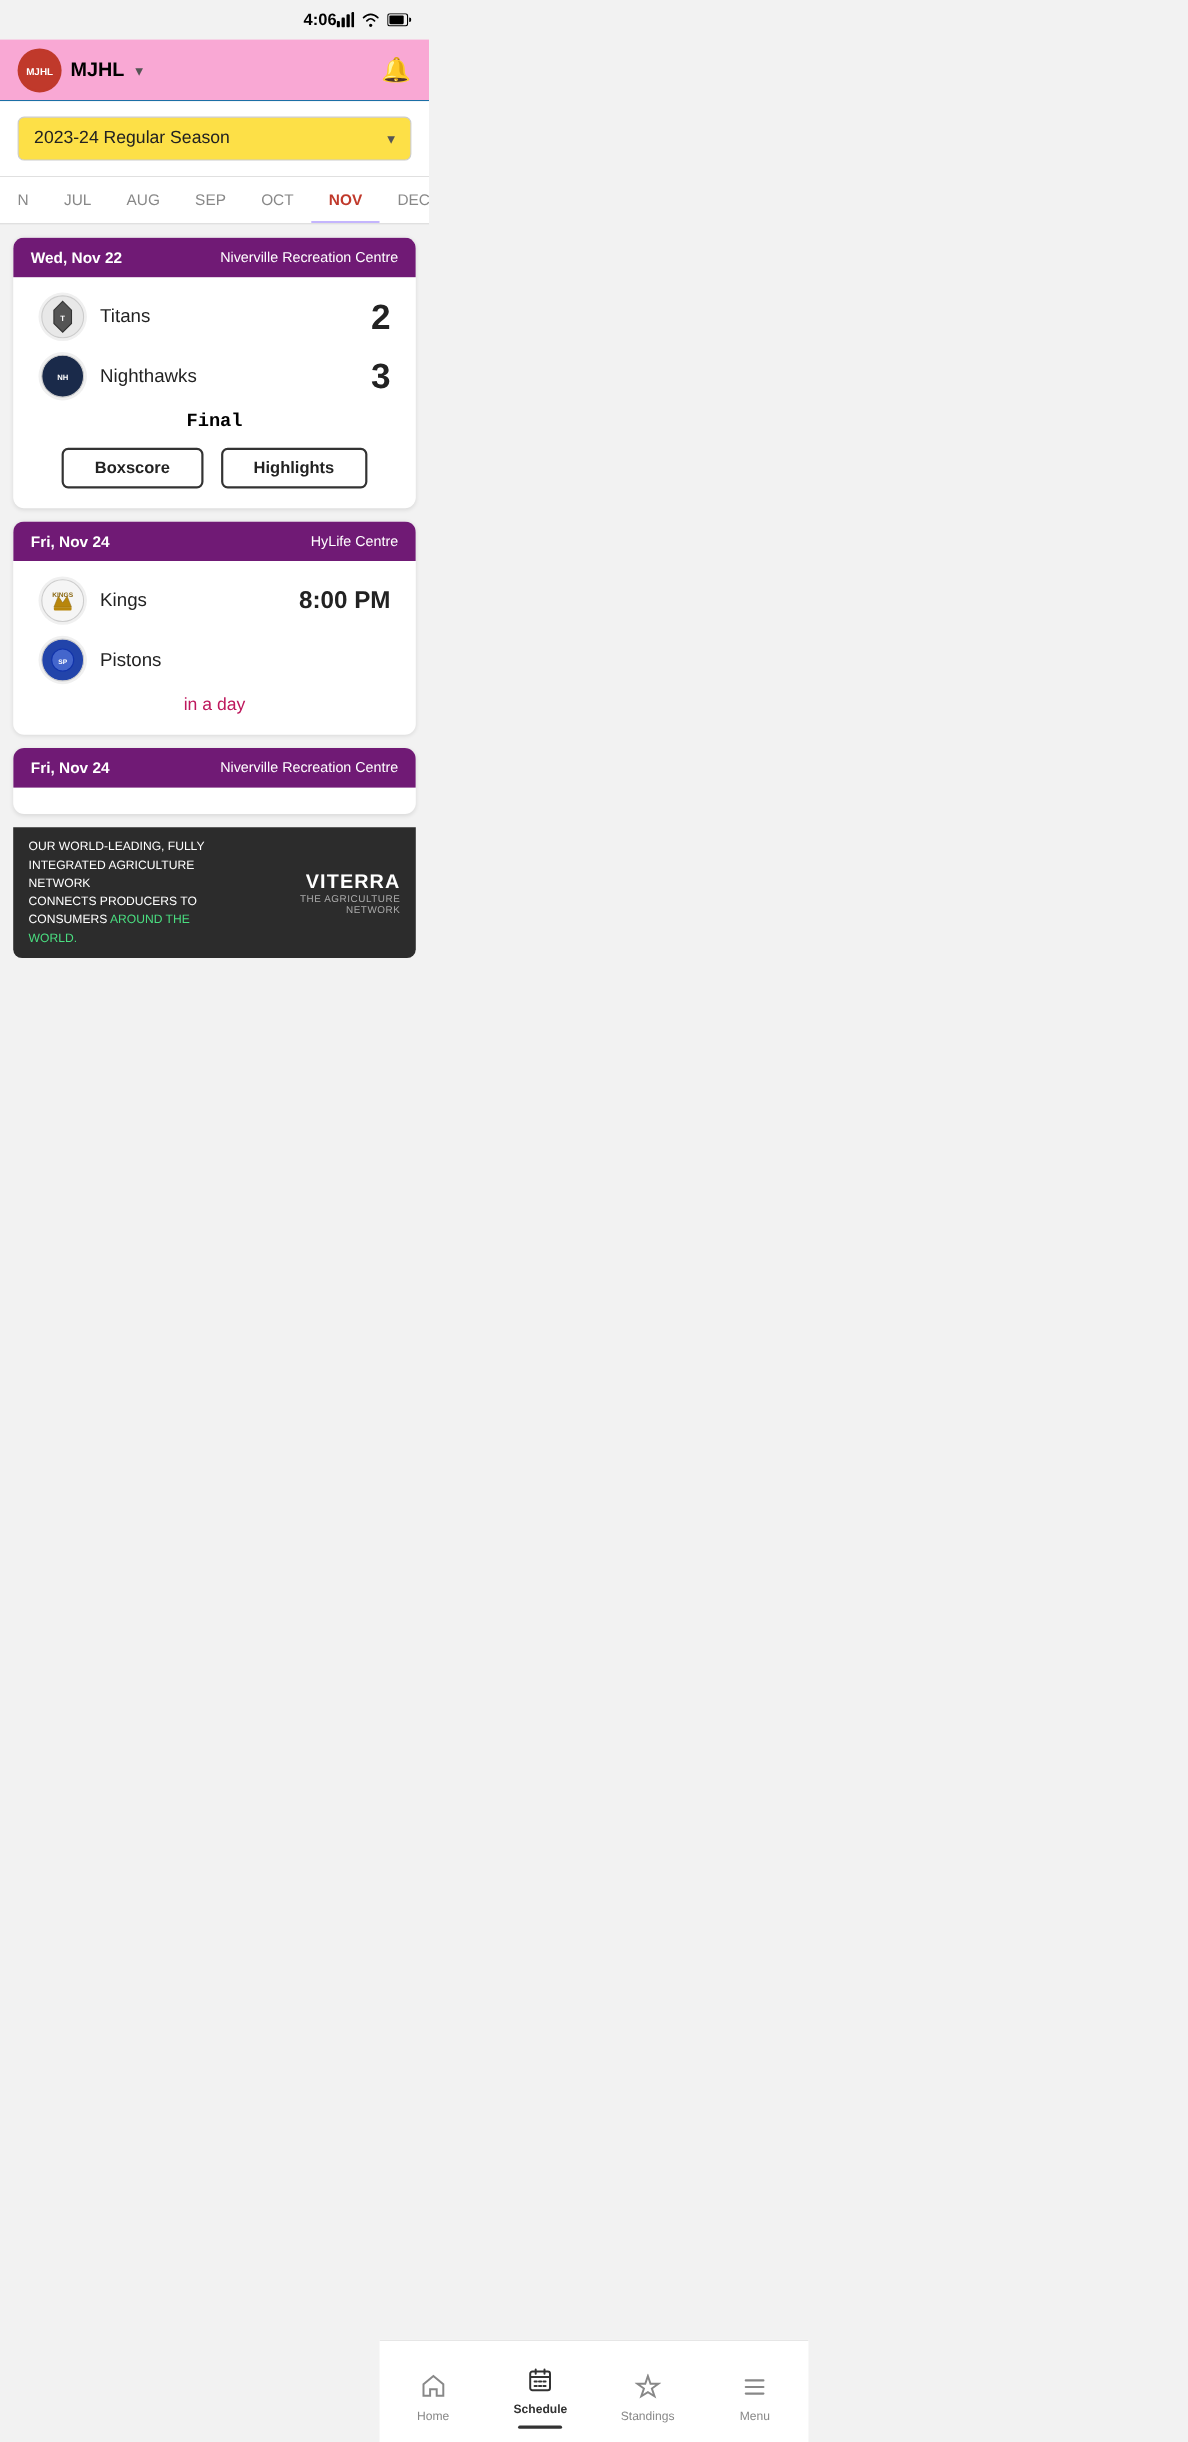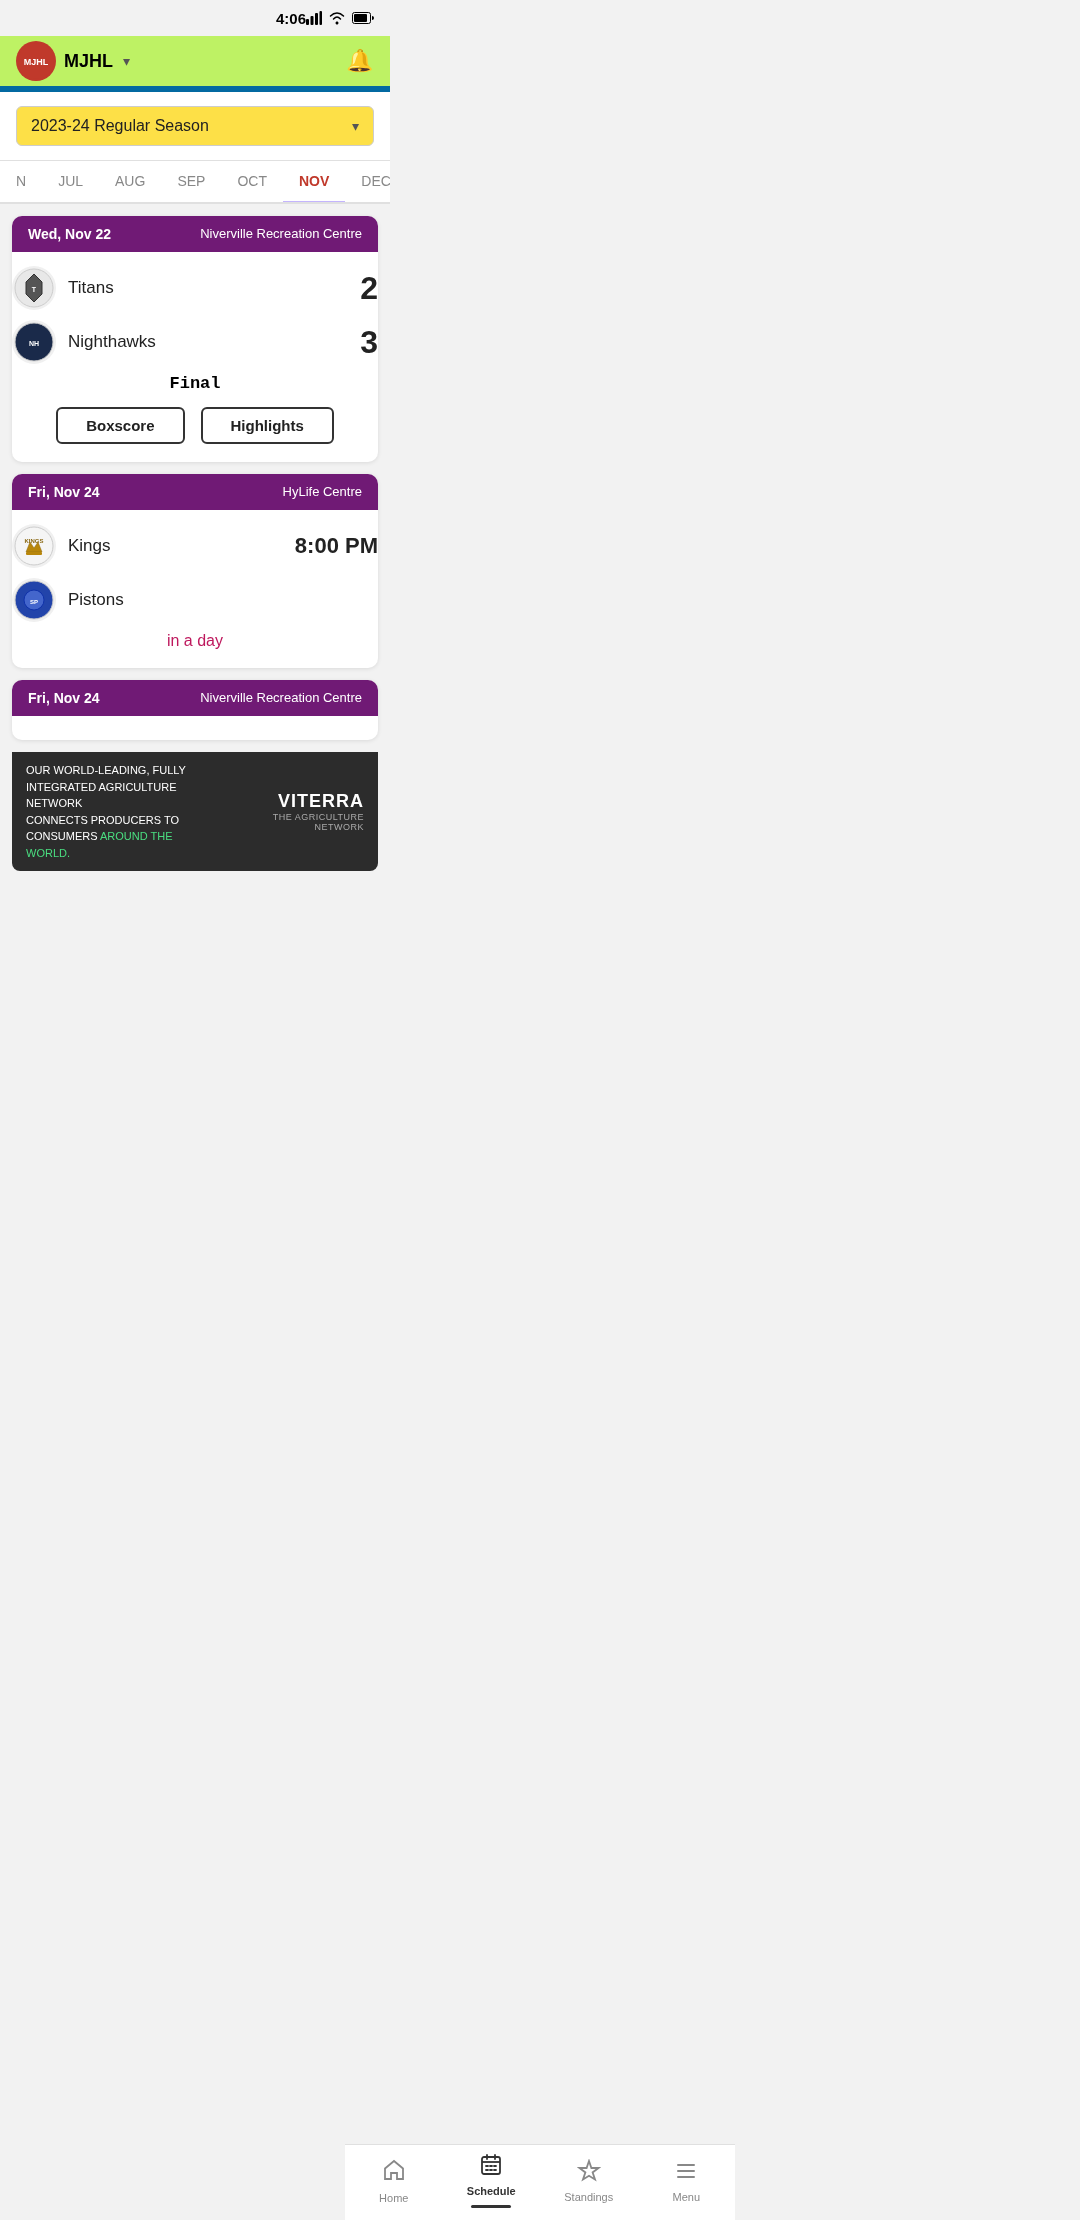--- a/index.html
+++ b/index.html
@@ -29,27 +29,27 @@
       color: #000;
     }
     .status-icons {
       display: flex;
       align-items: center;
       gap: 6px;
     }
 
     
     .top-nav {
-      background: #bef264;
+      background: #f9a8d4;
       display: flex;
       align-items: center;
       justify-content: space-between;
       padding: 8px 16px;
       height: 56px;
-      border-bottom: 6px solid #0369a1;
+      border-bottom: 1px solid #0369a1;
       gap: 12px;
     }
     .logo-area {
       display: flex;
       align-items: center;
       gap: 8px;
     }
     .logo-circle {
       width: 40px;
       height: 40px;
@@ -157,21 +157,21 @@
       color: #fff;
       font-size: 14px;
       font-weight: 600;
     }
     .game-venue {
       color: #fff;
       font-size: 13px;
     }
 
     .game-body {
-      padding: 14px 0;
+      padding: 14px 23px;
     }
 
     .team-row {
       display: flex;
       align-items: center;
       justify-content: space-between;
       margin-bottom: 10px;
     }
     .team-info {
       display: flex;
@@ -275,21 +275,21 @@
       position: fixed;
       bottom: 0;
       left: 50%;
       transform: translateX(-50%);
       width: 390px;
       background: #fff;
       border-top: 1px solid #e0e0e0;
       display: flex;
       justify-content: space-around;
       align-items: center;
-      padding: 8px 0 12px;
+      padding: 24px 0 12px;
       z-index: 100;
     }
     .nav-item {
       display: flex;
       flex-direction: column;
       align-items: center;
       gap: 4px;
       cursor: pointer;
       min-width: 70px;
     }

